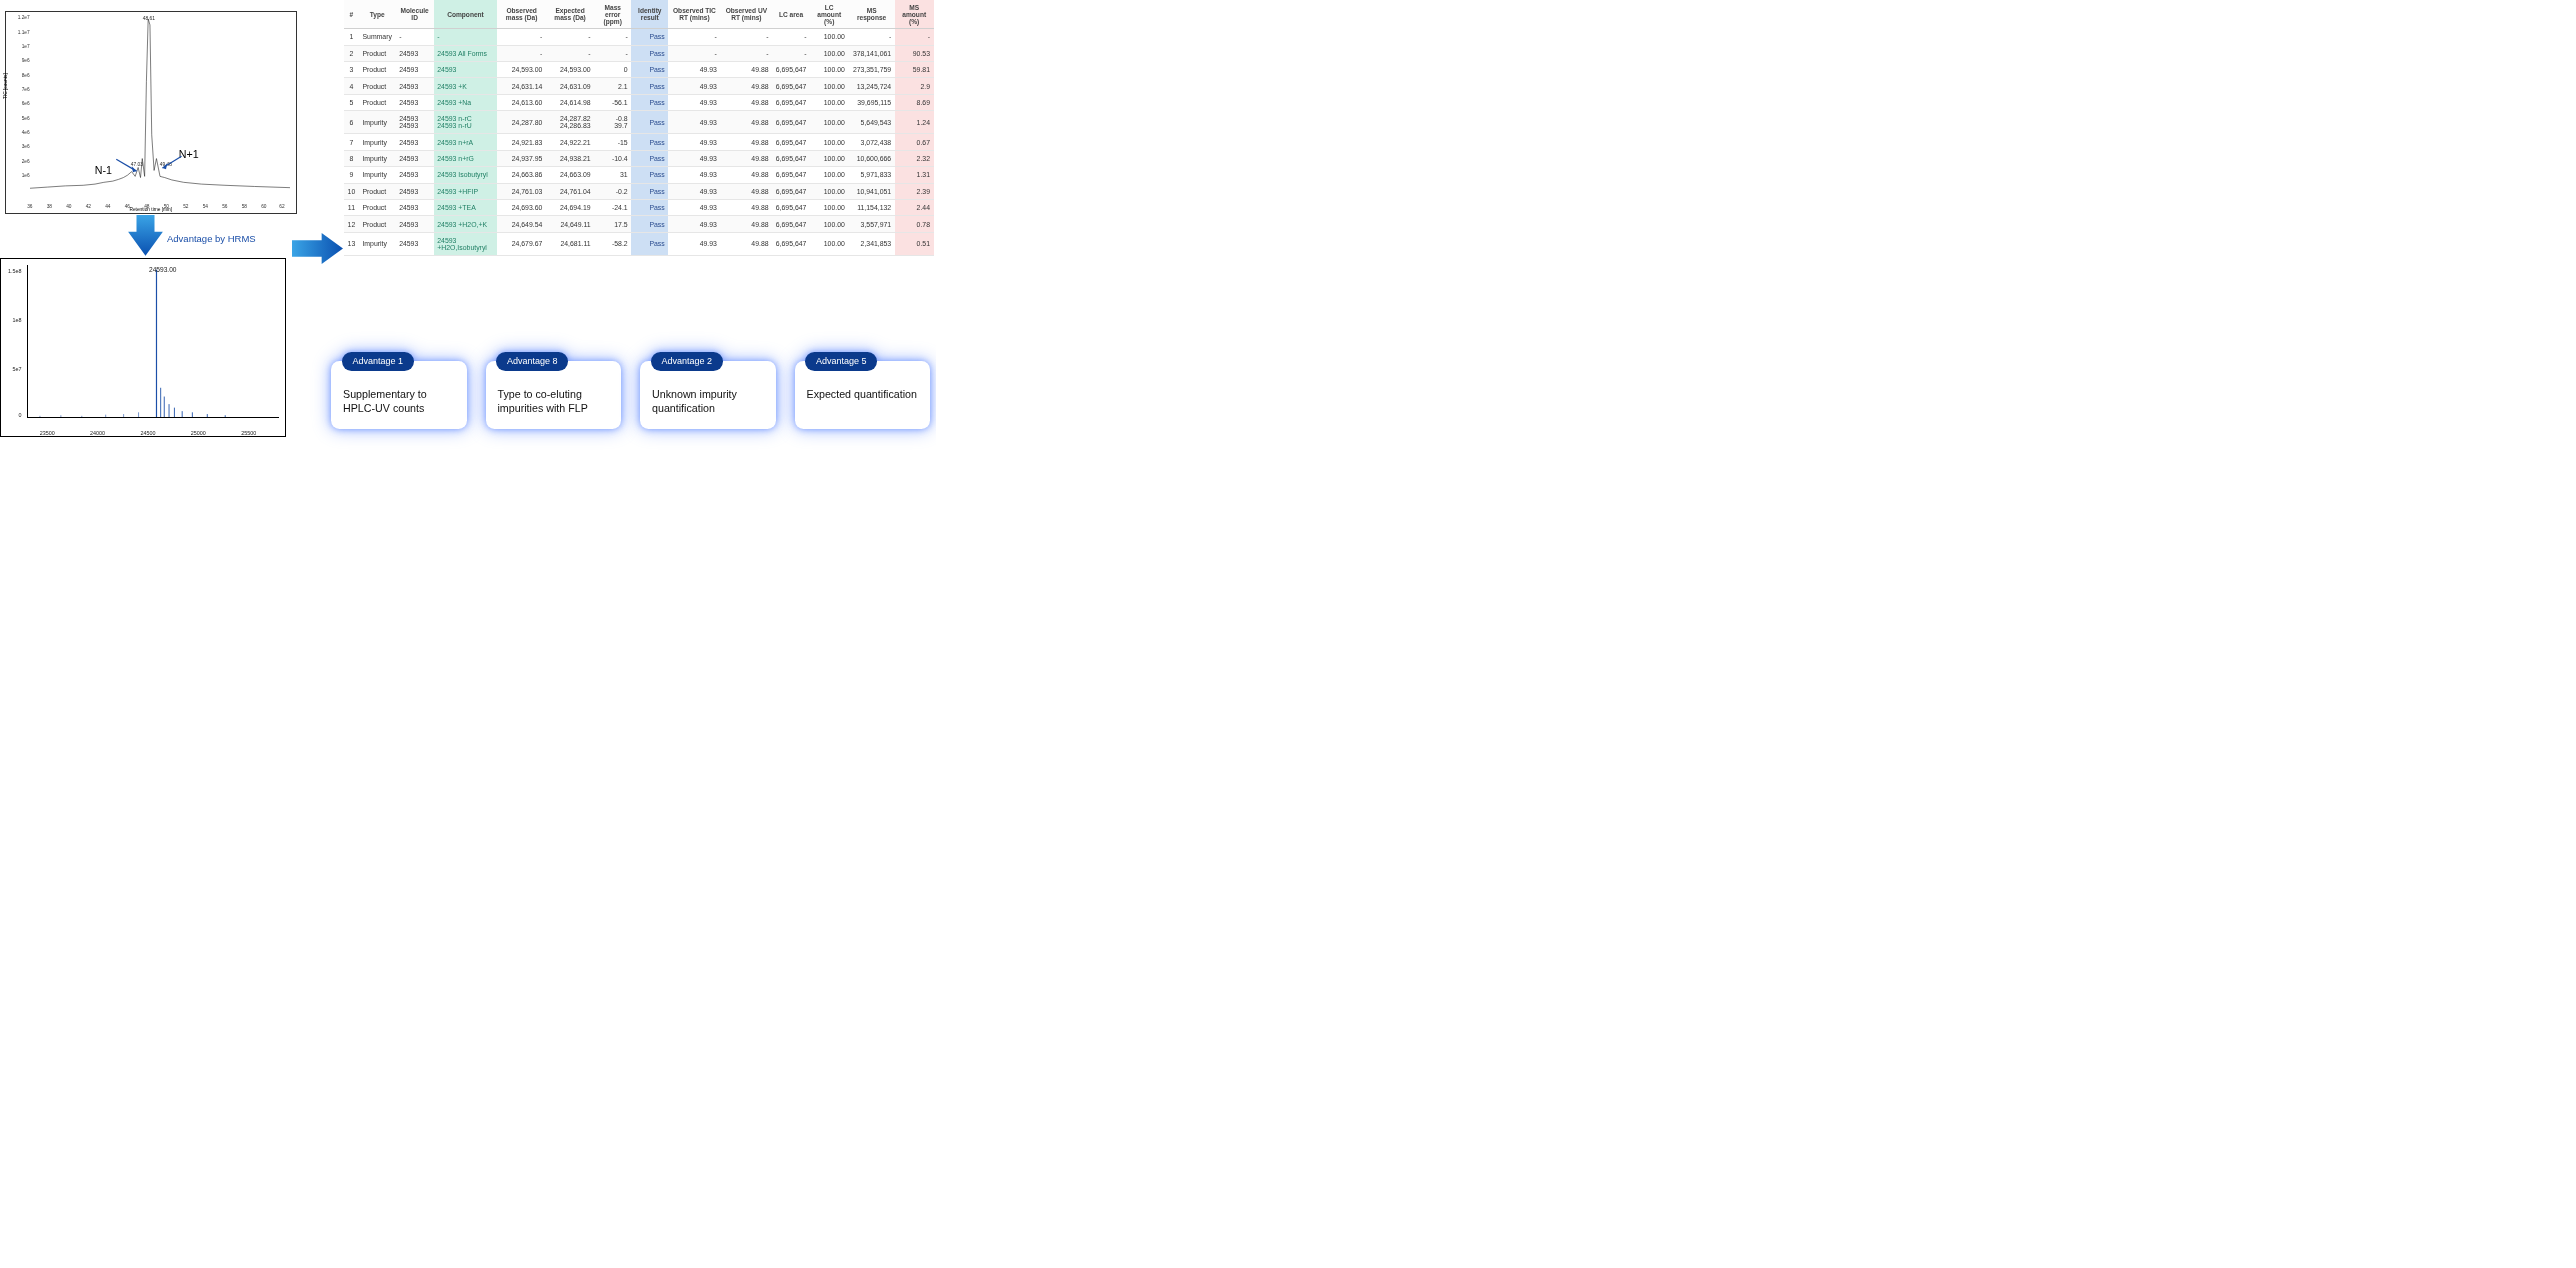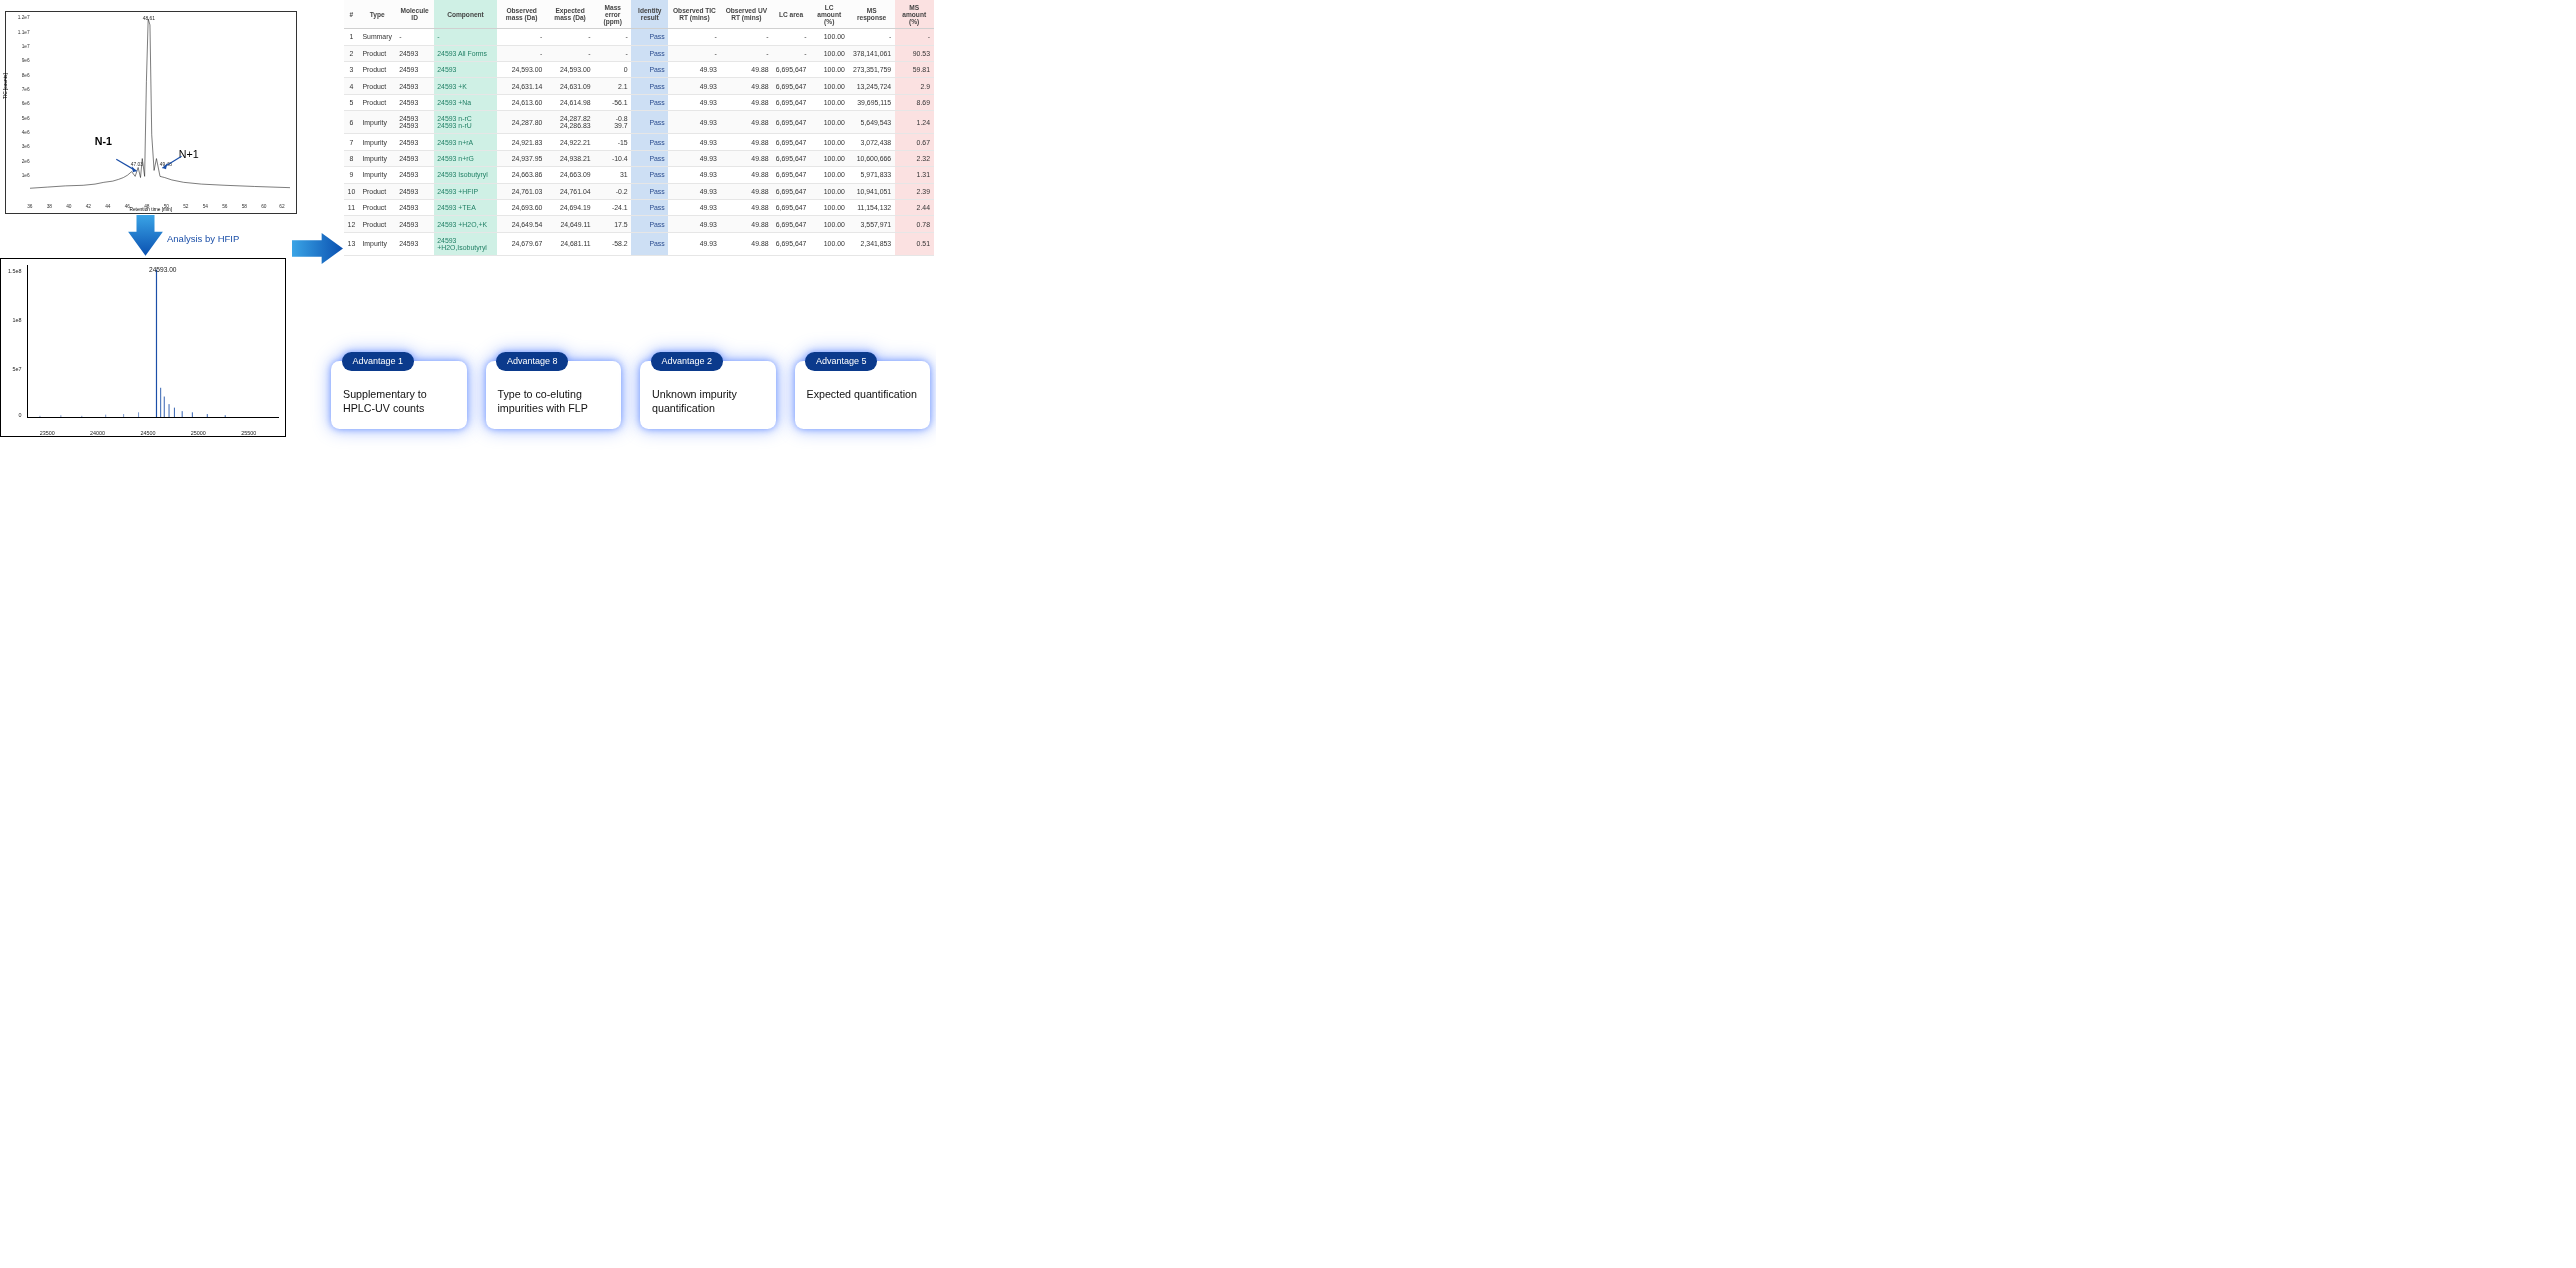--- a/index.html
+++ b/index.html
@@ -191,21 +191,21 @@
       <div style="top:88%">1e6</div>
     </div>
     <div class="chrom-plot">
       <svg viewBox="0 0 440 300" preserveAspectRatio="none">
         <polyline fill="none" stroke="#222" stroke-width="1" points="0,290 30,288 60,286 90,285 110,283 125,280 140,278 150,275 158,272 165,268 172,262 178,270 183,255 187,272 190,240 194,270 197,110 200,5 203,15 206,200 210,260 214,240 220,270 228,272 240,276 260,280 290,283 330,285 380,287 440,289"></polyline>
       </svg>
     </div>
     <div class="chrom-peak-label" style="left:137px; top:4.8px;">48.61</div>
     <div class="chrom-peak-label" style="left:125px; top:150px;">47.03</div>
     <div class="chrom-peak-label" style="left:154px; top:150px;">49.48</div>
-    <div class="chrom-ann" style="left:89px; top:123px;font-weight:bold;">N-1</div>
+    <div class="chrom-ann" style="left:89px; top:152px;">N-1</div>
     <div class="chrom-ann" style="left:173px; top:136px;">N+1</div>
     <svg class="chrom-arrow" style="left:109px; top:146px; width:24px; height:15.5px;" viewBox="0 0 40 26" width="24" height="15.5">
       <line x1="2" y1="2" x2="36" y2="22" stroke="#1b4fa8" stroke-width="2"></line>
       <polygon points="36,22 28,14 30,24" fill="#1b4fa8"></polygon>
     </svg>
     <svg class="chrom-arrow" style="left:154px; top:143px; width:24px; height:15.5px;" viewBox="0 0 40 26" width="24" height="15.5">
       <line x1="36" y1="2" x2="4" y2="22" stroke="#1b4fa8" stroke-width="2"></line>
       <polygon points="4,22 12,14 10,24" fill="#1b4fa8"></polygon>
     </svg>
     <div class="chrom-x">
@@ -232,21 +232,21 @@
   <svg viewBox="0 0 58 70">
     <defs>
       <linearGradient id="gblue" x1="0" y1="0" x2="0" y2="1">
         <stop offset="0" stop-color="#3aa4e6"></stop>
         <stop offset="1" stop-color="#0a50b0"></stop>
       </linearGradient>
     </defs>
     <polygon points="14,0 44,0 44,28 58,28 29,68 0,28 14,28" fill="url(#gblue)"></polygon>
   </svg>
 </div>
-<div class="analysis-label">Analysis by HFIP</div>
+<div class="analysis-label">Advantage by HRMS</div>
 
 <div class="spectrum">
   <div class="spec-y">
     <div style="top:2%">1.5e8</div>
     <div style="top:34%">1e8</div>
     <div style="top:66%">5e7</div>
     <div style="top:96%">0</div>
   </div>
   <div class="spec-plot">
     <svg viewBox="0 0 420 260" preserveAspectRatio="none" style="width:100%;height:100%;">

